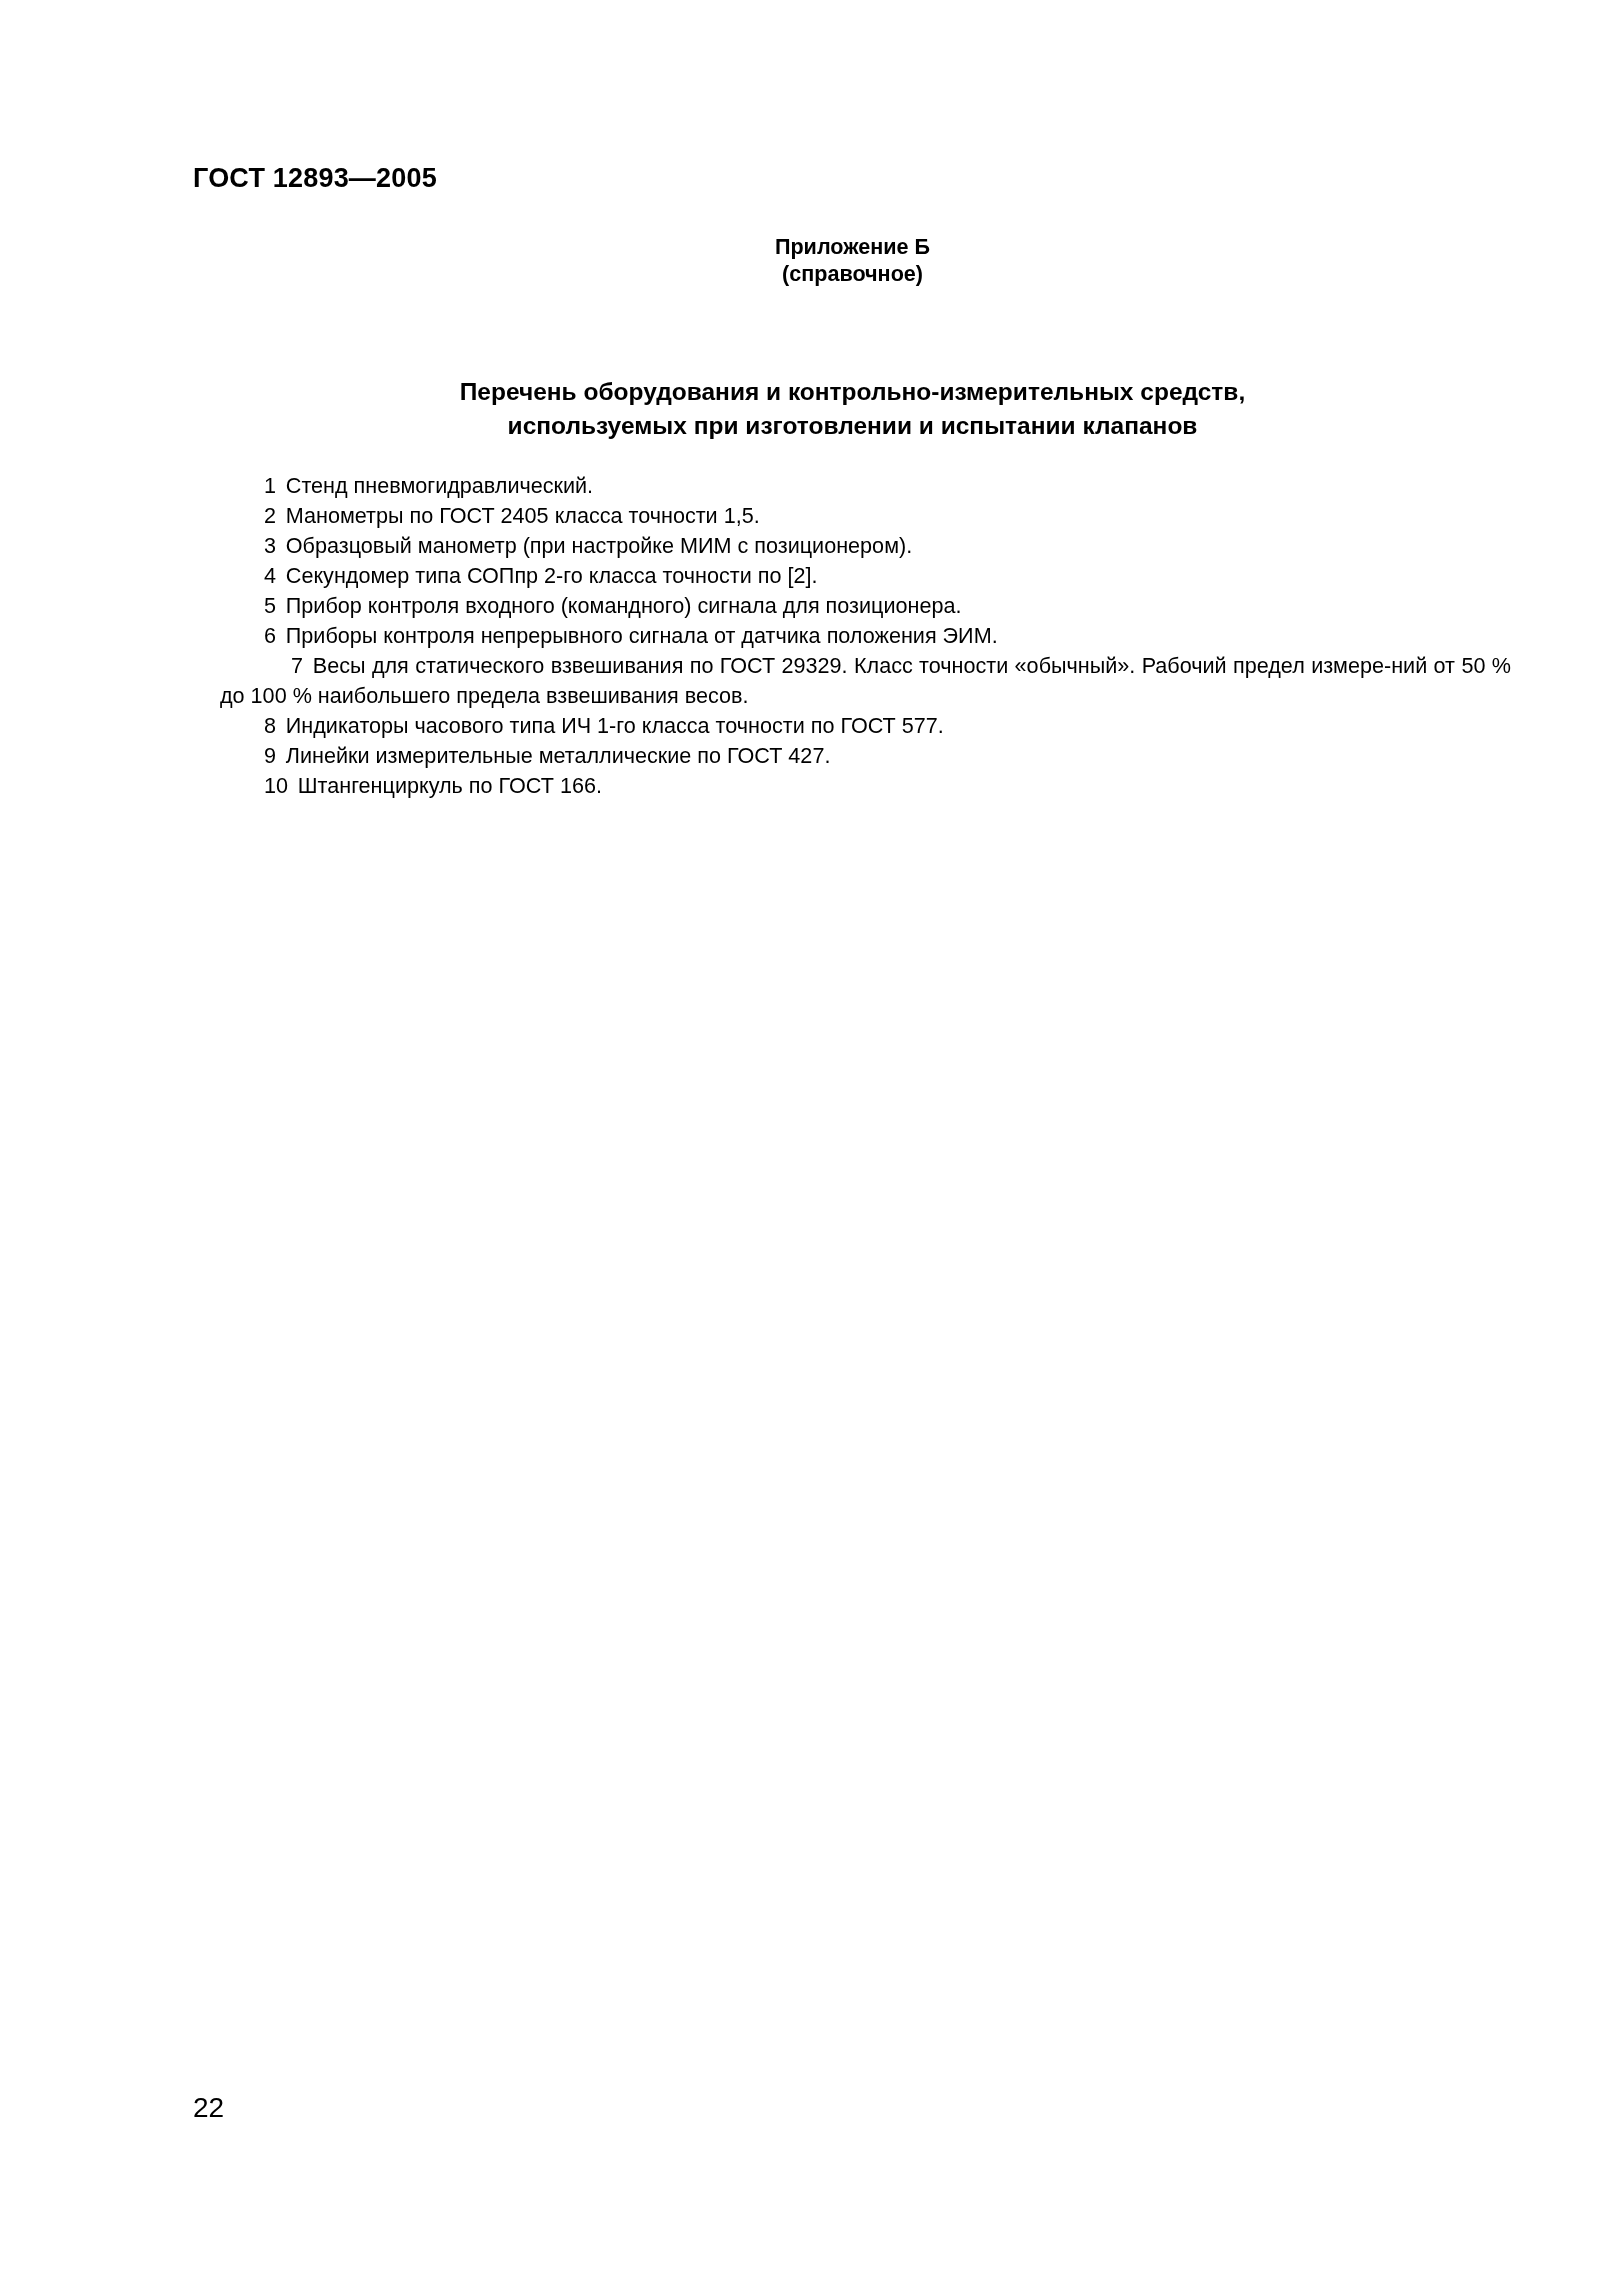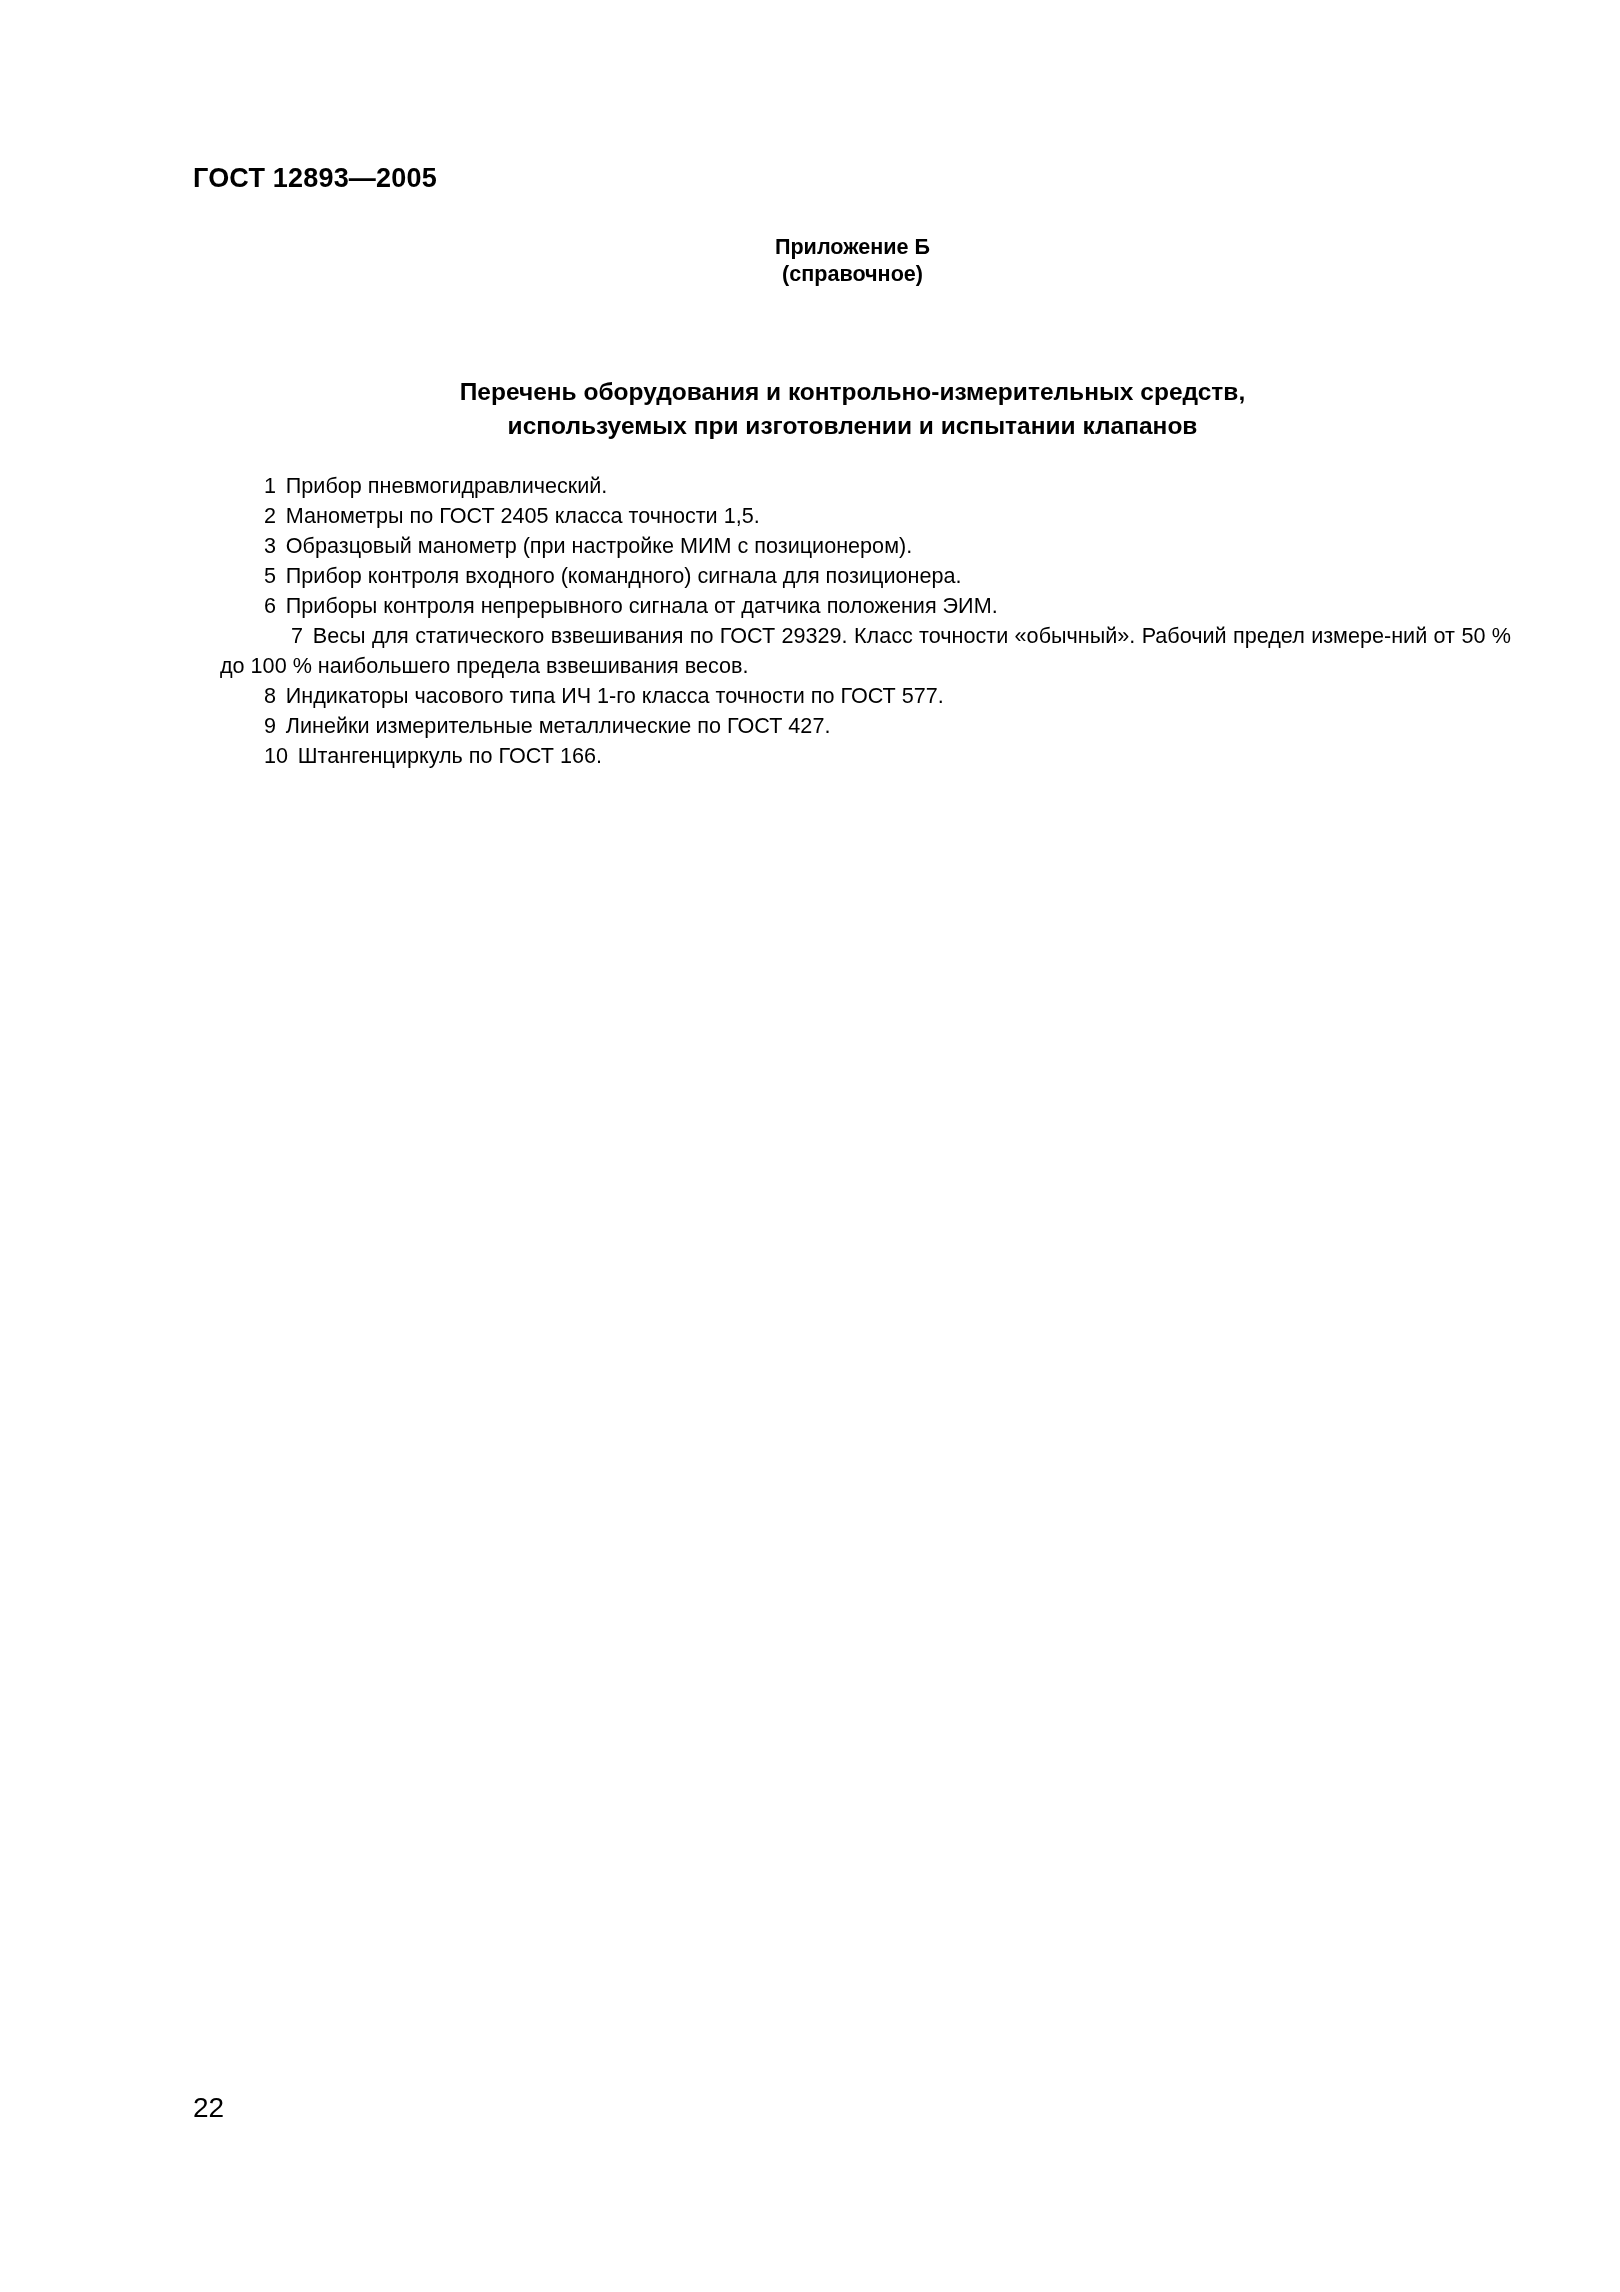--- a/index.html
+++ b/index.html
@@ -84,23 +84,24 @@
   <div>Приложение Б</div>
   <div>(справочное)</div>
 </div>
 
 <div class="title">
   <div>Перечень оборудования и контрольно-измерительных средств,</div>
   <div>используемых при изготовлении и испытании клапанов</div>
 </div>
 
 <div class="items">
-  <p class="item"><span class="num">1</span><span class="sep"></span><span>Прибор пневмогидравлический.</span></p>
+  <p class="item"><span class="num">1</span><span class="sep"></span><span>Стенд пневмогидравлический.</span></p>
   <p class="item"><span class="num">2</span><span class="sep"></span><span>Манометры по ГОСТ 2405 класса точности 1,5.</span></p>
   <p class="item"><span class="num">3</span><span class="sep"></span><span>Образцовый манометр (при настройке МИМ с позиционером).</span></p>
+  <p class="item"><span class="num">4</span><span class="sep"></span><span>Секундомер типа СОПпр 2-го класса точности по [2].</span></p>
   <p class="item"><span class="num">5</span><span class="sep"></span><span>Прибор контроля входного (командного) сигнала для позиционера.</span></p>
   <p class="item"><span class="num">6</span><span class="sep"></span><span>Приборы контроля непрерывного сигнала от датчика положения ЭИМ.</span></p>
   <p class="item item-7"><span class="num">7</span><span class="sep"></span><span>Весы для статического взвешивания по ГОСТ 29329. Класс точности «обычный». Рабочий предел измере-ний от 50 % до 100 % наибольшего предела взвешивания весов.</span></p>
   <p class="item"><span class="num">8</span><span class="sep"></span><span>Индикаторы часового типа ИЧ 1-го класса точности по ГОСТ 577.</span></p>
   <p class="item"><span class="num">9</span><span class="sep"></span><span>Линейки измерительные металлические по ГОСТ 427.</span></p>
   <p class="item"><span class="num">10</span><span class="sep"></span><span>Штангенциркуль по ГОСТ 166.</span></p>
 </div>
 
 <div class="page-number">22</div>
 

